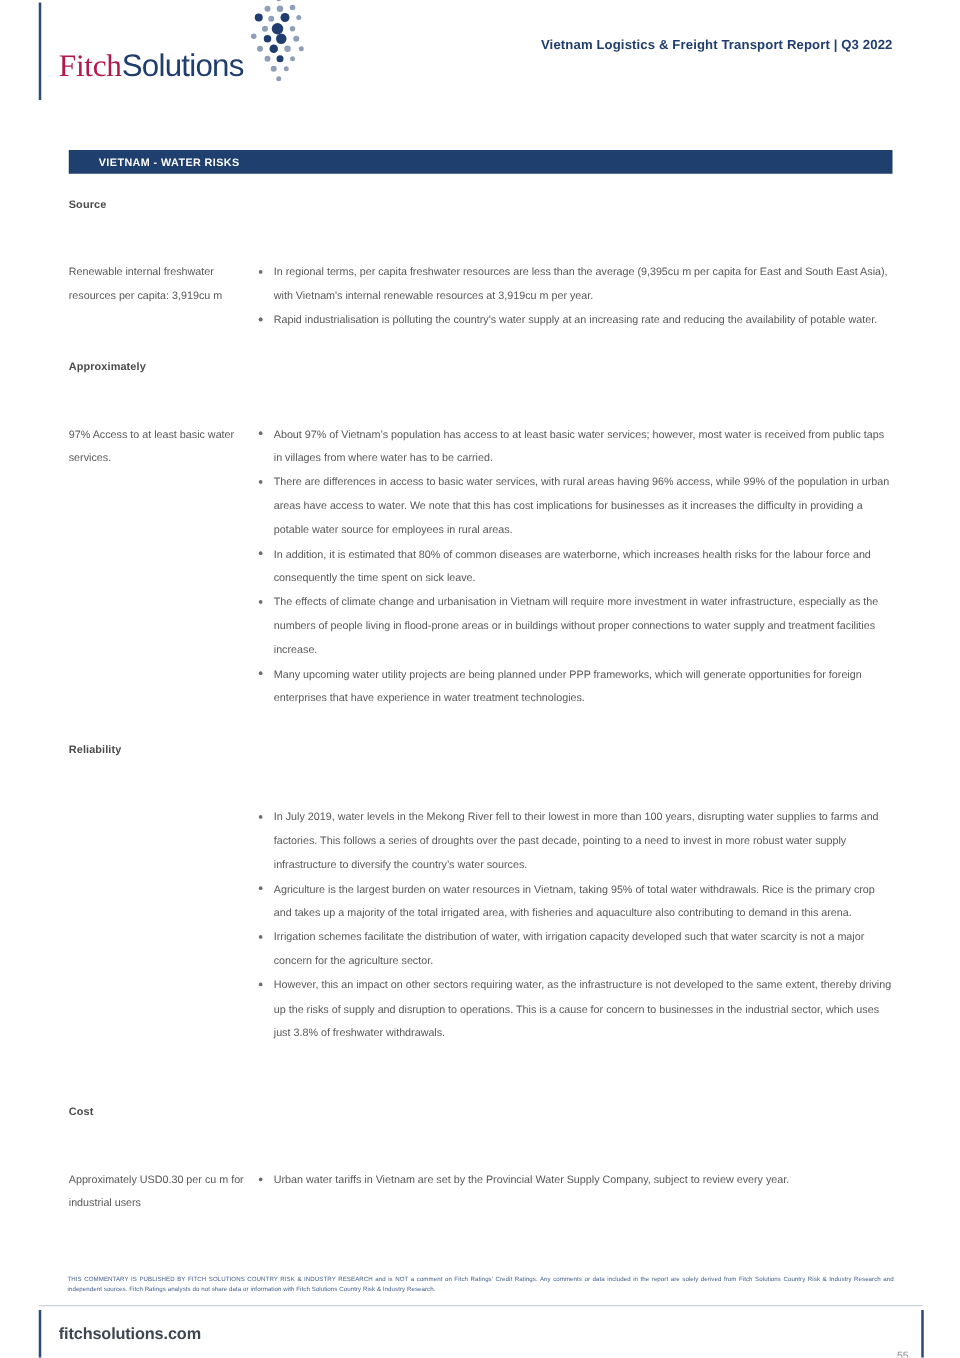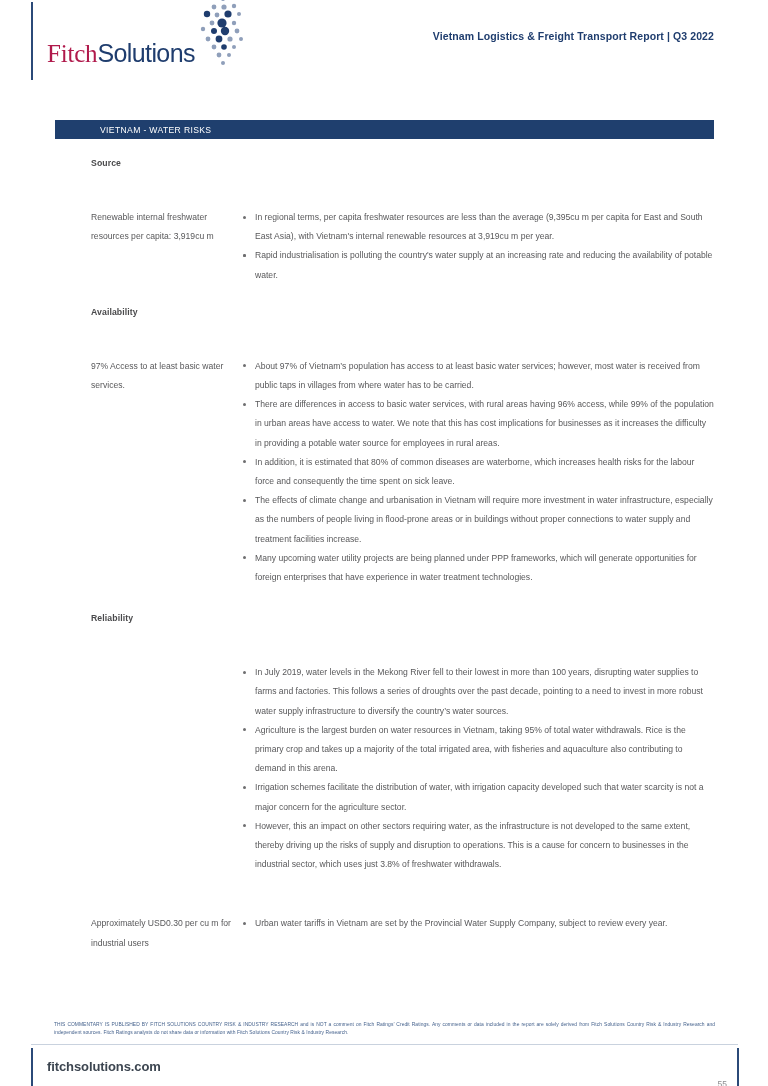--- a/index.html
+++ b/index.html
@@ -71,33 +71,32 @@
     position: absolute;
     left: 55px; top: 120px;
     width: 659px; height: 19px;
     background: #1f3f6e;
     display: flex;
     align-items: center;
   }
   #section-bar-label {
     color: #ffffff;
     font-size: 8.6px;
-    font-weight: normal;
+    font-weight: bold;
     letter-spacing: 0.35px;
-    padding-left: 8px;
-    margin-left: 37px;
+    padding-left: 24px;
   }
 
   
   #content {
     position: absolute;
     left: 0; top: 148px;
     width: 768px;
   }
-  .group { position: relative; padding-left: 36px; }
+  .group { position: relative; }
   .group-heading {
     margin: 0;
     padding: 0 0 0 55px;
     font-size: 8.7px;
     font-weight: bold;
     color: #4a4a4c;
     letter-spacing: 0.1px;
   }
   .group-body {
     position: relative;
@@ -256,21 +255,21 @@
         <ul class="bullets">
           <li><span class="bullet-dot"></span><span>In regional terms, per capita freshwater resources are less than the average (9,395cu m per capita for East and South East Asia), with Vietnam's internal renewable resources at 3,919cu m per year.</span></li>
           <li><span class="bullet-dot"></span></li>
           <li><span class="bullet-dot"></span><span>Rapid industrialisation is polluting the country's water supply at an increasing rate and reducing the availability of potable water.</span></li>
         </ul>
       </div>
     </div>
   </div>
 
   <div class="group" id="group-availability">
-    <div class="group-heading">Availability</div>
+    <div class="group-heading">Approximately</div>
     <div class="group-body">
       <div class="label-col">97% Access to at least basic water services.</div>
       <div class="bullet-col">
         <ul class="bullets">
           <li><span class="bullet-dot"></span><span>About 97% of Vietnam’s population has access to at least basic water services; however, most water is received from public taps in villages from where water has to be carried.</span></li>
           <li><span class="bullet-dot"></span><span>There are differences in access to basic water services, with rural areas having 96% access, while 99% of the population in urban areas have access to water. We note that this has cost implications for businesses as it increases the difficulty in providing a potable water source for employees in rural areas.</span></li>
           <li><span class="bullet-dot"></span><span>In addition, it is estimated that 80% of common diseases are waterborne, which increases health risks for the labour force and consequently the time spent on sick leave.</span></li>
           <li><span class="bullet-dot"></span><span>The effects of climate change and urbanisation in Vietnam will require more investment in water infrastructure, especially as the numbers of people living in flood-prone areas or in buildings without proper connections to water supply and treatment facilities increase.</span></li>
           <li><span class="bullet-dot"></span><span>Many upcoming water utility projects are being planned under PPP frameworks, which will generate opportunities for foreign enterprises that have experience in water treatment technologies.</span></li>
         </ul>
@@ -287,20 +286,21 @@
           <li><span class="bullet-dot"></span><span>In July 2019, water levels in the Mekong River fell to their lowest in more than 100 years, disrupting water supplies to farms and factories. This follows a series of droughts over the past decade, pointing to a need to invest in more robust water supply infrastructure to diversify the country’s water sources.</span></li>
           <li><span class="bullet-dot"></span><span>Agriculture is the largest burden on water resources in Vietnam, taking 95% of total water withdrawals. Rice is the primary crop and takes up a majority of the total irrigated area, with fisheries and aquaculture also contributing to demand in this arena.</span></li>
           <li><span class="bullet-dot"></span><span>Irrigation schemes facilitate the distribution of water, with irrigation capacity developed such that water scarcity is not a major concern for the agriculture sector.</span></li>
           <li><span class="bullet-dot"></span><span>However, this an impact on other sectors requiring water, as the infrastructure is not developed to the same extent, thereby driving up the risks of supply and disruption to operations. This is a cause for concern to businesses in the industrial sector, which uses just 3.8% of freshwater withdrawals.</span></li>
         </ul>
       </div>
     </div>
   </div>
 
   <div class="group" id="group-cost">
+    <div class="group-heading">Cost</div>
     <div class="group-body">
       <div class="label-col">Approximately USD0.30 per cu m for industrial users</div>
       <div class="bullet-col">
         <ul class="bullets">
           <li><span class="bullet-dot"></span><span>Urban water tariffs in Vietnam are set by the Provincial Water Supply Company, subject to review every year.</span></li>
         </ul>
       </div>
     </div>
   </div>
 

